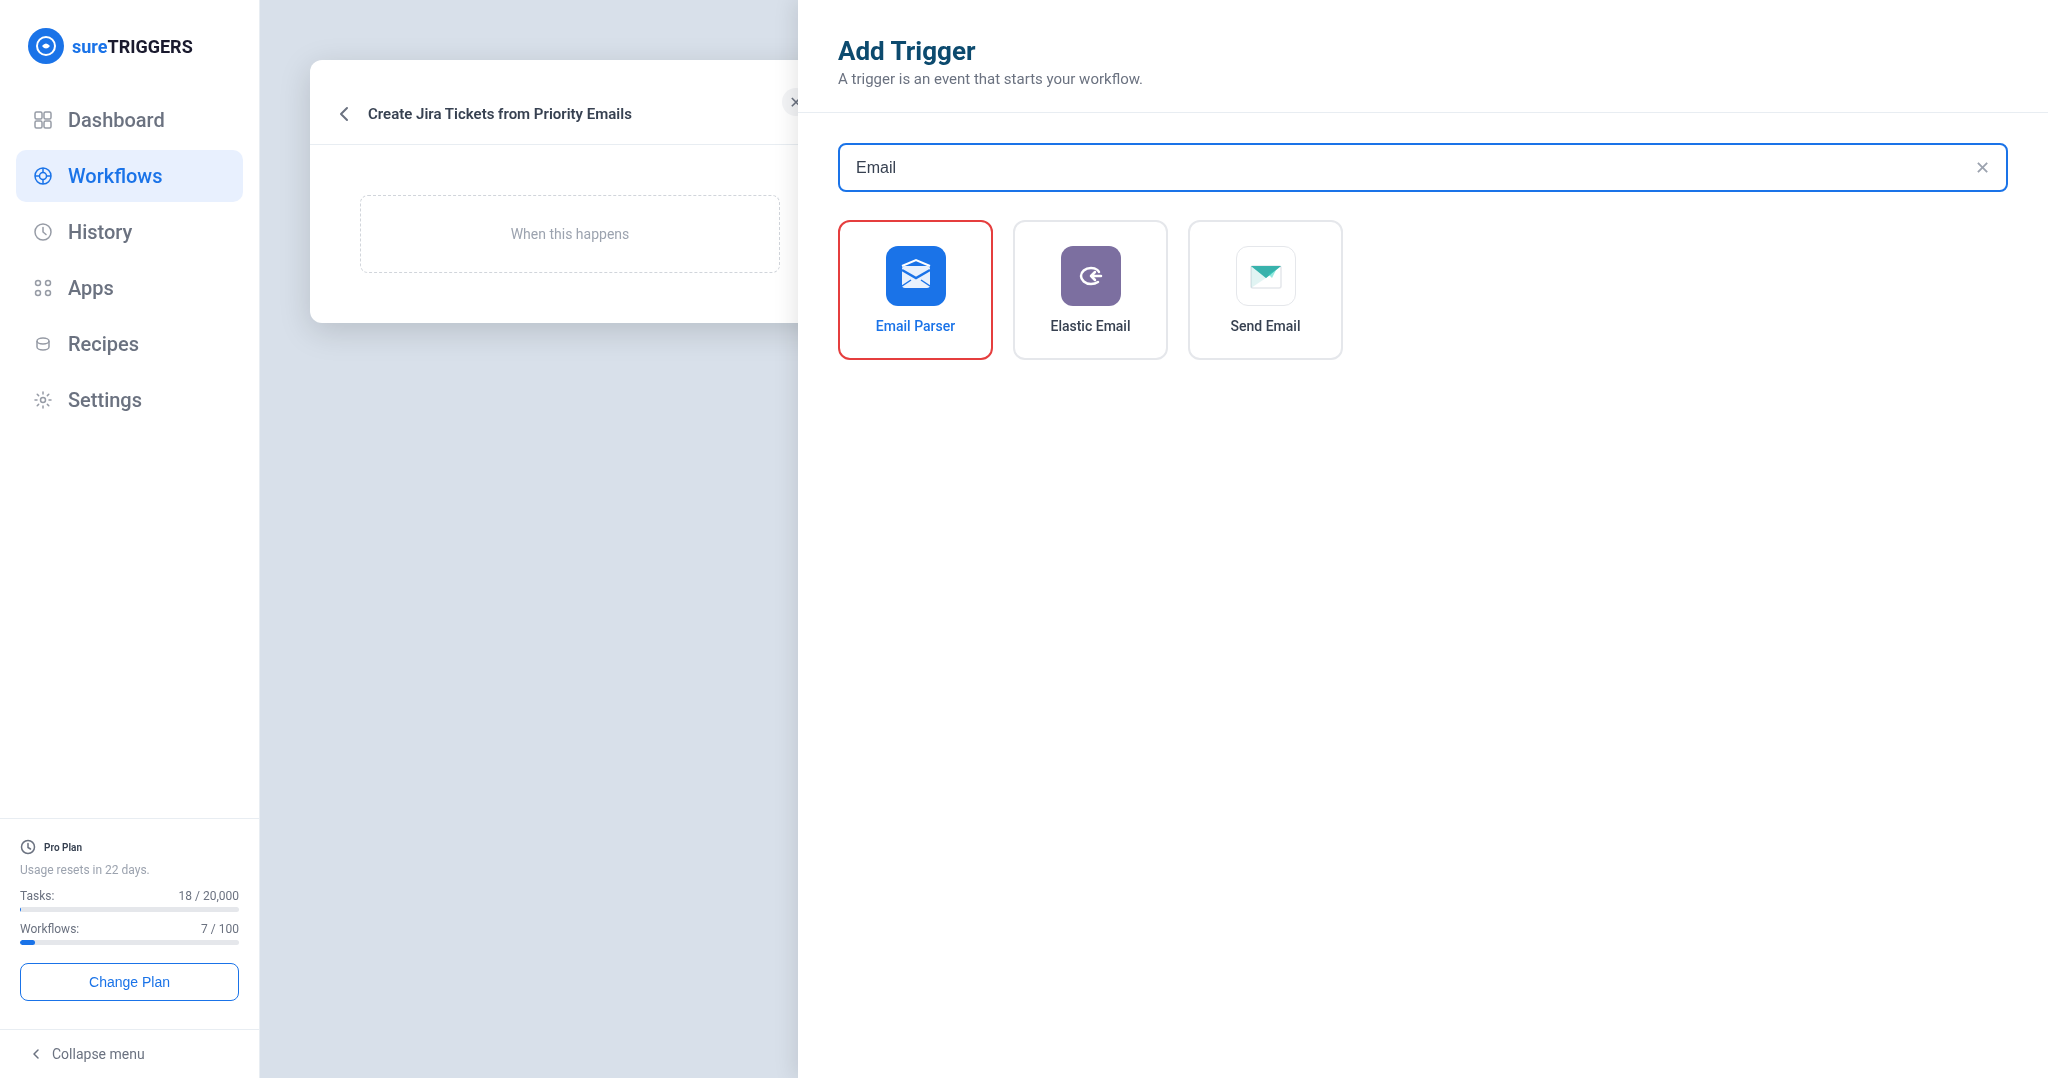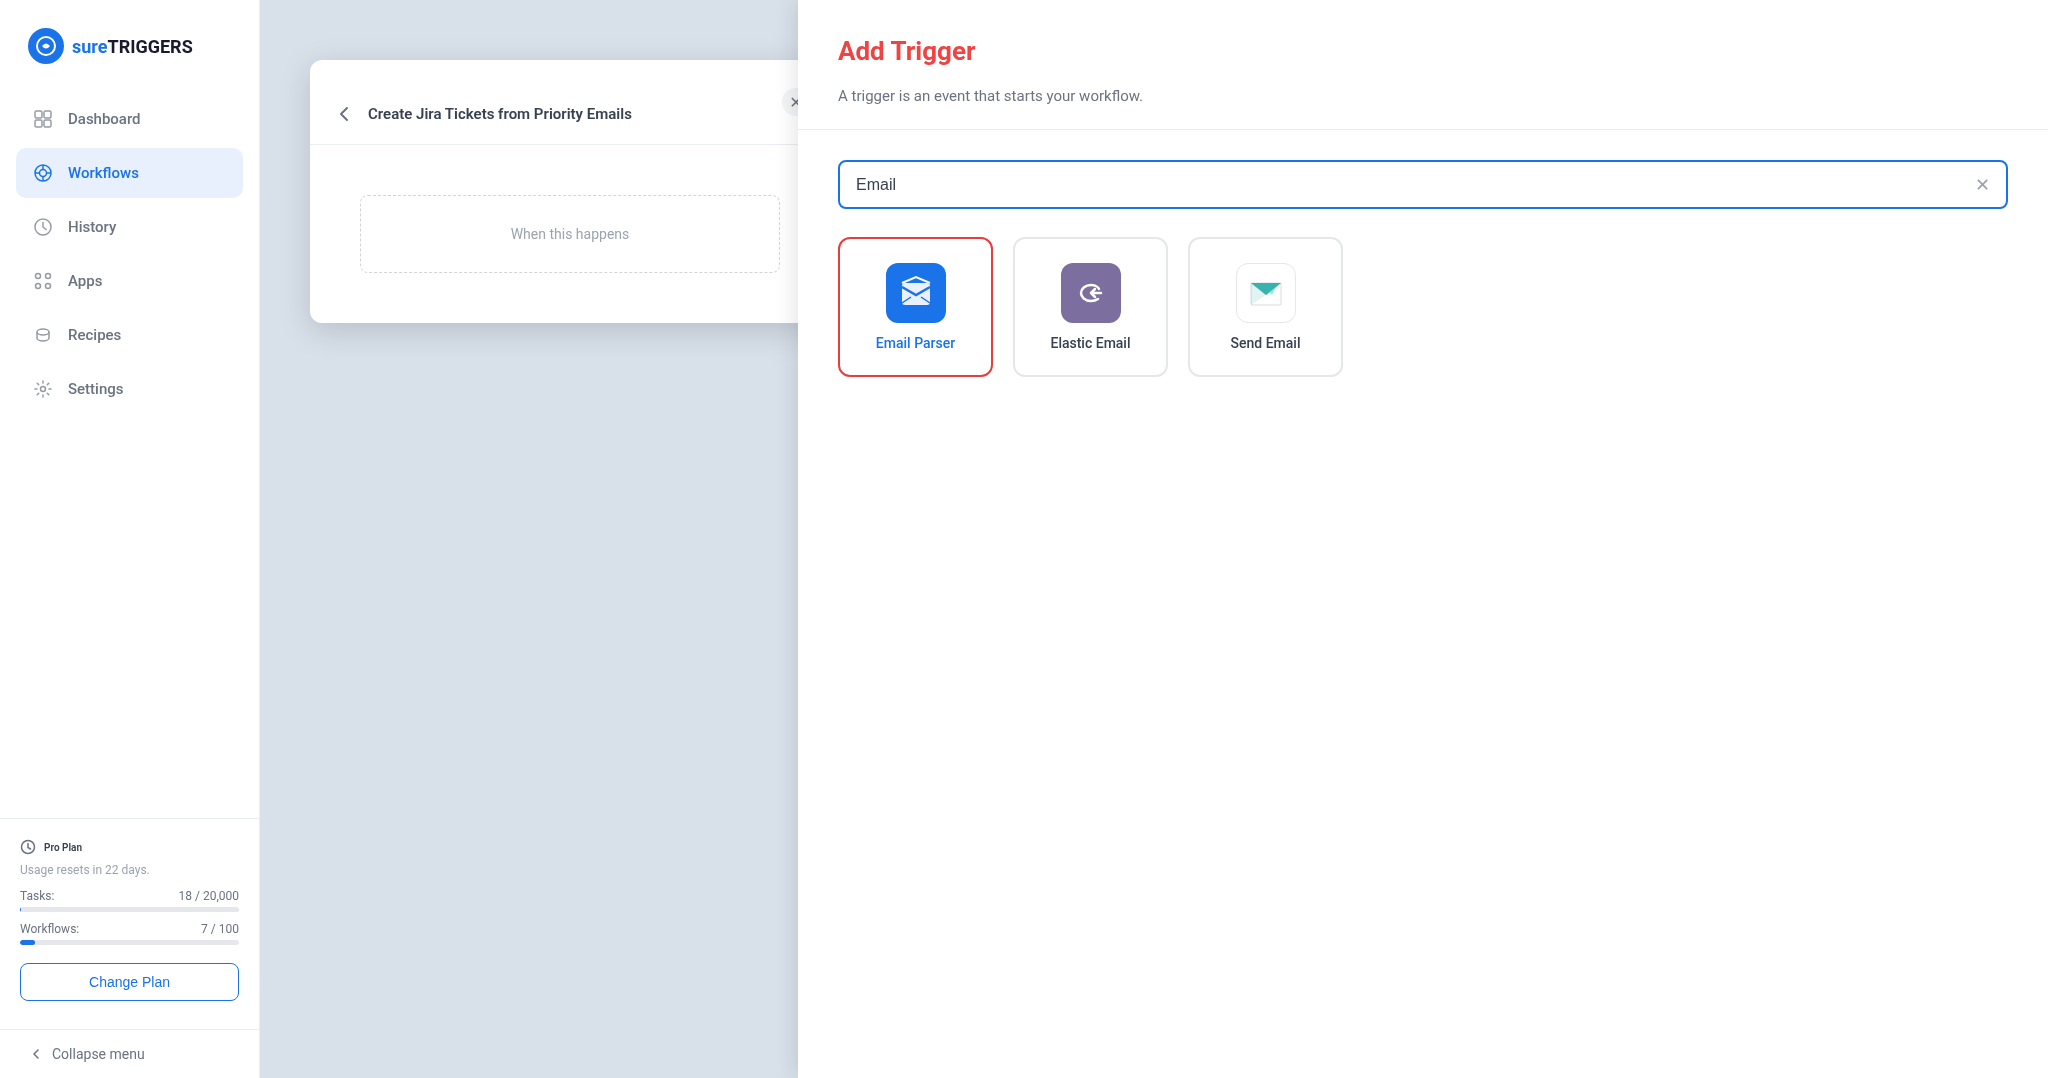--- a/index.html
+++ b/index.html
@@ -61,21 +61,21 @@
     }
 
     .nav-item {
       display: flex;
       align-items: center;
       gap: 14px;
       padding: 14px 16px;
       border-radius: 10px;
       cursor: pointer;
       color: #6b7280;
-      font-size: 15px;
+      font-size: 20px;
       font-weight: 500;
       transition: all 0.15s;
       margin-bottom: 4px;
     }
 
     .nav-item.active {
       background: #e8f0fe;
       color: #1a73e8;
     }
 
@@ -261,22 +261,22 @@
     }
 
     .trigger-panel-header {
       padding: 36px 40px 24px;
       border-bottom: 1px solid #e8edf2;
     }
 
     .trigger-title {
       font-size: 26px;
       font-weight: 700;
-      color: #ef4444;
-      margin-bottom: 21px;
+      color: #0c4a6e;
+      margin-bottom: 4px;
     }
 
     .trigger-subtitle {
       font-size: 15px;
       color: #6b7280;
     }
 
     .trigger-panel-body {
       padding: 30px 40px;
     }

